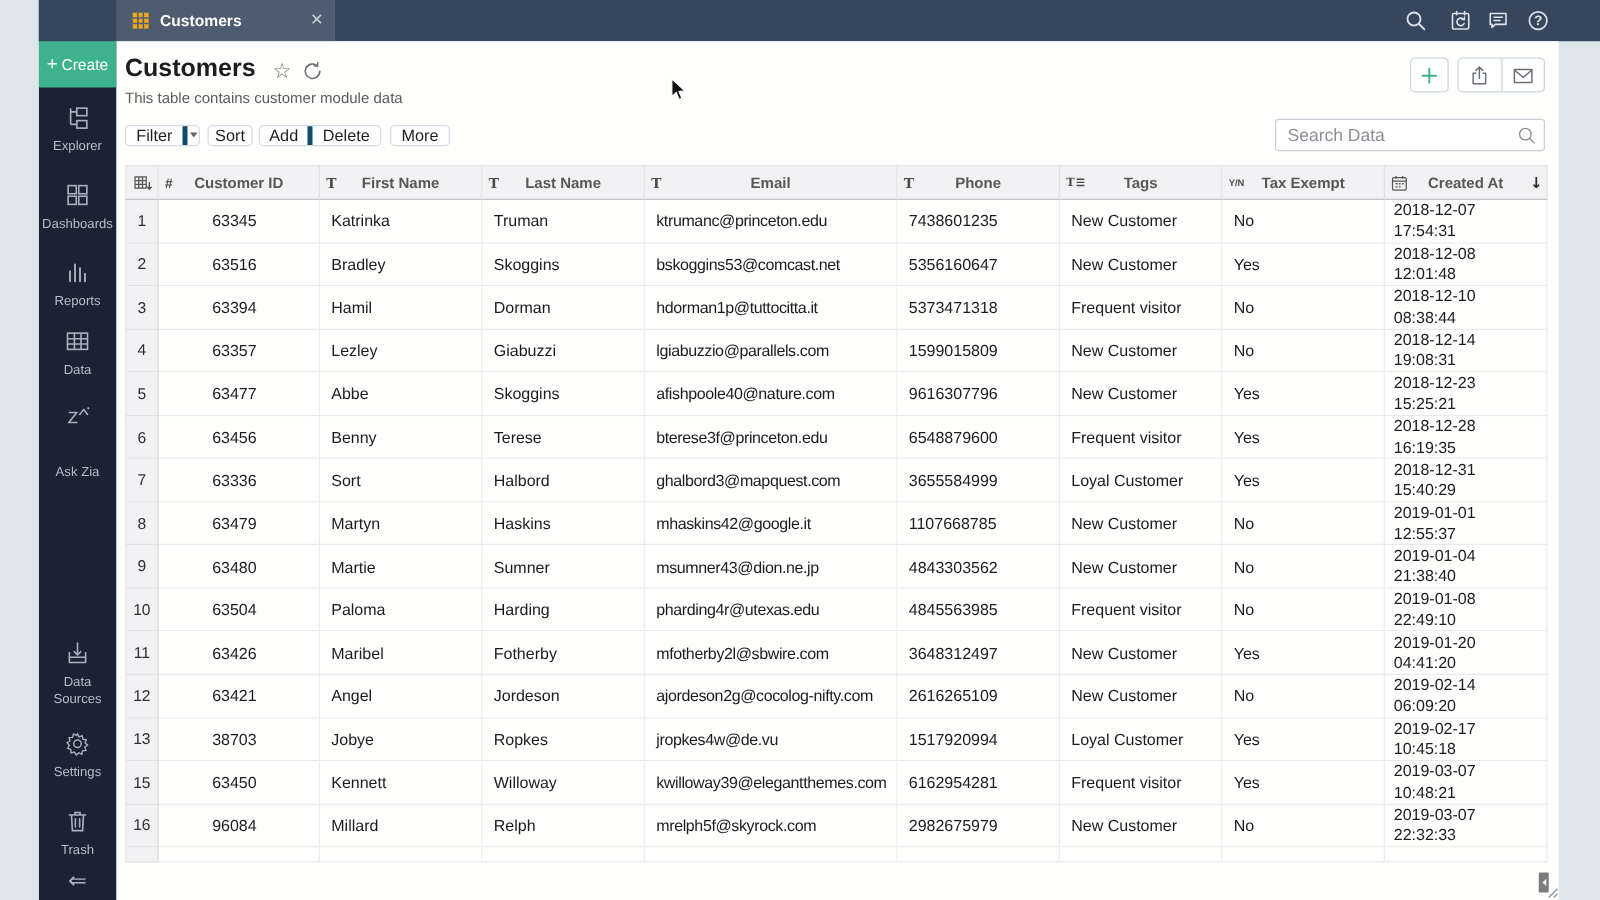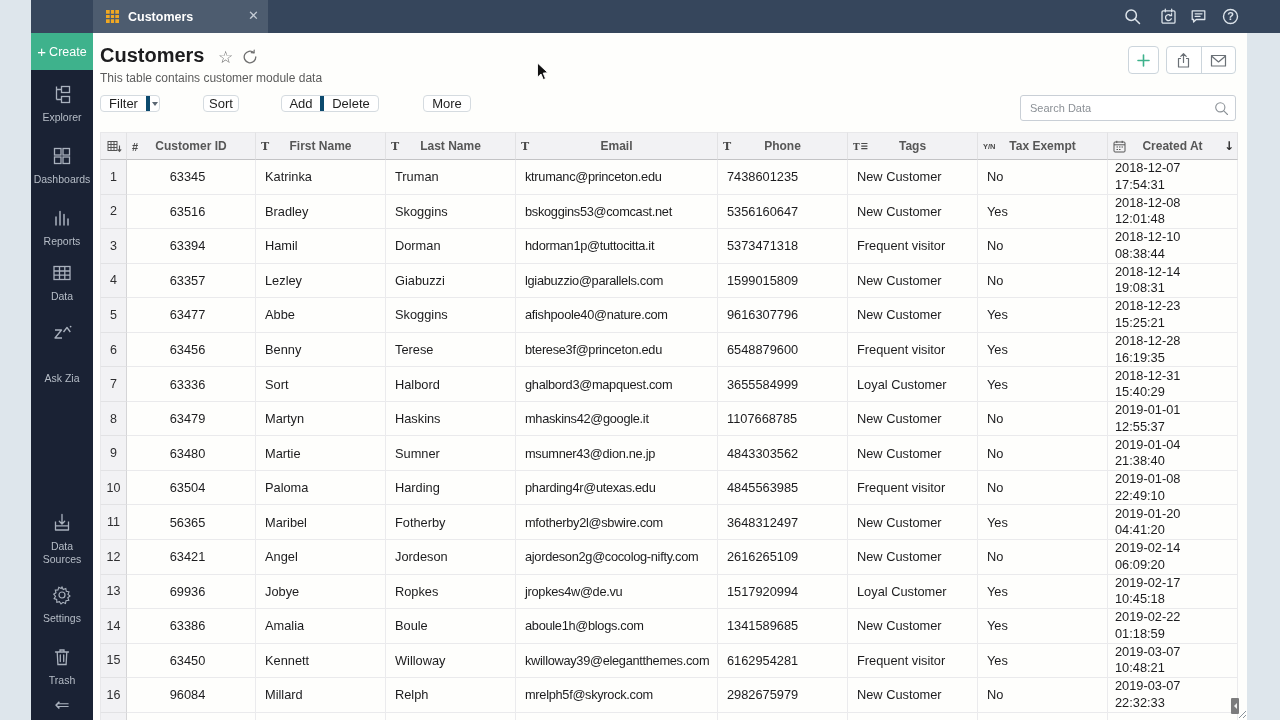--- a/index.html
+++ b/index.html
@@ -20,28 +20,28 @@
   .glyph-icn { font-size:18px; line-height:20px; color:#a9b1bd; font-family:"DejaVu Sans",sans-serif; }
   .main { position:absolute; left:93px; top:33px; width:1154px; height:687px; background:#fefefc; overflow:hidden; z-index:1; }
   .page-title { position:absolute; left:7px; top:11px; font-size:20px; font-weight:700; color:#1d1d1f; }
   .title-star { position:absolute; left:125px; top:14px; font-size:17px; color:#6e6e6e; font-family:"DejaVu Sans",sans-serif; }
   .title-sync { position:absolute; left:149px; top:16px; width:16px; height:16px; }
   .page-subtitle { position:absolute; left:7px; top:38px; font-size:12px; color:#5c5c5c; }
   .plus-btn { position:absolute; left:1035px; top:13px; width:31px; height:28px; border:1px solid #ccd5dc; border-radius:4px; background:#fff; display:flex; align-items:center; justify-content:center; }
   .share-group { position:absolute; left:1073px; top:13px; width:70px; height:28px; border:1px solid #ccd5dc; border-radius:4px; background:#fff; display:flex; }
   .share-group .half { flex:1; display:flex; align-items:center; justify-content:center; }
   .share-group .half + .half { border-left:1px solid #ccd5dc; }
-  .toolbar { position:absolute; left:7px; top:62px; height:26px; display:flex; align-items:flex-start;gap:37px; }
+  .toolbar { position:absolute; left:7px; top:62px; height:26px; display:flex; align-items:center; }
   .btn { border:1px solid #d5dbe0; border-radius:4px; background:#fff; color:#1f1f1f; font-size:13px; display:flex; align-items:center; justify-content:center; padding:0 12px; }
   .btn-group { border:1px solid #d5dbe0; border-radius:4px; background:#fff; display:flex; align-items:stretch; }
   .btn-group .seg { display:flex; align-items:center; justify-content:center; font-size:13px; color:#1f1f1f; padding:0 12px; }
   .btn-group .seg + .seg { border-left:4px solid #0c4a6e; }
   .caret-down { width:0; height:0; border-left:3.5px solid transparent; border-right:3.5px solid transparent; border-top:4.5px solid #5a6672; }
   .search-box { position:absolute; left:927px; top:62px; width:216px; height:26px; border:1px solid #c9cfd6; border-radius:3px; background:#fff; }
-  .search-box input { position:absolute; left:9px; top:0; width:180px; height:24px; border:none; outline:none; font-size:11px; color:#14532d; font-family:"Liberation Sans",sans-serif; background:transparent; }
+  .search-box input { position:absolute; left:9px; top:0; width:180px; height:24px; border:none; outline:none; font-size:14px; color:#14532d; font-family:"Liberation Sans",sans-serif; background:transparent; }
   .search-box input::placeholder { color:#8b9096; }
   .search-box .mag { position:absolute; right:6px; top:5px; width:15px; height:15px; }
   table.grid { position:absolute; left:7px; top:99px; width:1138px; border-collapse:separate; border-spacing:0; table-layout:fixed; }
   .grid th { height:28px; background:#f2f2f4; border-bottom:1px solid #c3c3c5; border-right:1px solid #e2e2e4; border-top:1px solid #e8e8ea; position:relative; font-size:12px; font-weight:bold; color:#575757; text-align:center; padding:0; }
   .grid th:first-child { border-left:1px solid #e8e8ea; }
   .grid td { border-bottom:1px solid #eaeaec; border-right:1px solid #ebebed; font-size:12.8px; color:#1c1c1e; padding:0 0 0 9px; text-align:left; vertical-align:middle; background:#fefefc; }
   .grid td[data-name="cell-email"] { letter-spacing:-0.3px; }
   .grid td:first-child { border-left:1px solid #e8e8ea; }
   .grid td.rownum { background:#f2f2f4; border-right:1px solid #d5d5d7; border-bottom:1px solid #e2e2e4; text-align:center; padding:0; font-size:12.5px; color:#2e2e30; }
   .grid td.cid { text-align:center; padding:0 7px 0 0; }
@@ -400,21 +400,21 @@
           <td data-name="cell-phone">4845563985</td>
           <td data-name="cell-tags">Frequent visitor</td>
           <td data-name="cell-tax-exempt">No</td>
           <td class="created" data-name="cell-created-at">
             <div>2019-01-08</div>
             <div>22:49:10</div>
           </td>
         </tr>
         <tr data-name="table-row" style="height: 34.56px;">
           <td class="rownum" data-name="cell-rownum">11</td>
-          <td class="cid" data-name="cell-customer-id">56365</td>
+          <td class="cid" data-name="cell-customer-id">63426</td>
           <td data-name="cell-first-name">Maribel</td>
           <td data-name="cell-last-name">Fotherby</td>
           <td data-name="cell-email">mfotherby2l@sbwire.com</td>
           <td data-name="cell-phone">3648312497</td>
           <td data-name="cell-tags">New Customer</td>
           <td data-name="cell-tax-exempt">Yes</td>
           <td class="created" data-name="cell-created-at">
             <div>2019-01-20</div>
             <div>04:41:20</div>
           </td>
@@ -428,44 +428,30 @@
           <td data-name="cell-phone">2616265109</td>
           <td data-name="cell-tags">New Customer</td>
           <td data-name="cell-tax-exempt">No</td>
           <td class="created" data-name="cell-created-at">
             <div>2019-02-14</div>
             <div>06:09:20</div>
           </td>
         </tr>
         <tr data-name="table-row" style="height: 34.56px;">
           <td class="rownum" data-name="cell-rownum">13</td>
-          <td class="cid" data-name="cell-customer-id">69936</td>
+          <td class="cid" data-name="cell-customer-id">38703</td>
           <td data-name="cell-first-name">Jobye</td>
           <td data-name="cell-last-name">Ropkes</td>
           <td data-name="cell-email">jropkes4w@de.vu</td>
           <td data-name="cell-phone">1517920994</td>
           <td data-name="cell-tags">Loyal Customer</td>
           <td data-name="cell-tax-exempt">Yes</td>
           <td class="created" data-name="cell-created-at">
             <div>2019-02-17</div>
             <div>10:45:18</div>
-          </td>
-        </tr>
-        <tr data-name="table-row" style="height: 34.56px;">
-          <td class="rownum" data-name="cell-rownum">14</td>
-          <td class="cid" data-name="cell-customer-id">63386</td>
-          <td data-name="cell-first-name">Amalia</td>
-          <td data-name="cell-last-name">Boule</td>
-          <td data-name="cell-email">aboule1h@blogs.com</td>
-          <td data-name="cell-phone">1341589685</td>
-          <td data-name="cell-tags">New Customer</td>
-          <td data-name="cell-tax-exempt">Yes</td>
-          <td class="created" data-name="cell-created-at">
-            <div>2019-02-22</div>
-            <div>01:18:59</div>
           </td>
         </tr>
         <tr data-name="table-row" style="height: 34.56px;">
           <td class="rownum" data-name="cell-rownum">15</td>
           <td class="cid" data-name="cell-customer-id">63450</td>
           <td data-name="cell-first-name">Kennett</td>
           <td data-name="cell-last-name">Willoway</td>
           <td data-name="cell-email">kwilloway39@elegantthemes.com</td>
           <td data-name="cell-phone">6162954281</td>
           <td data-name="cell-tags">Frequent visitor</td>

